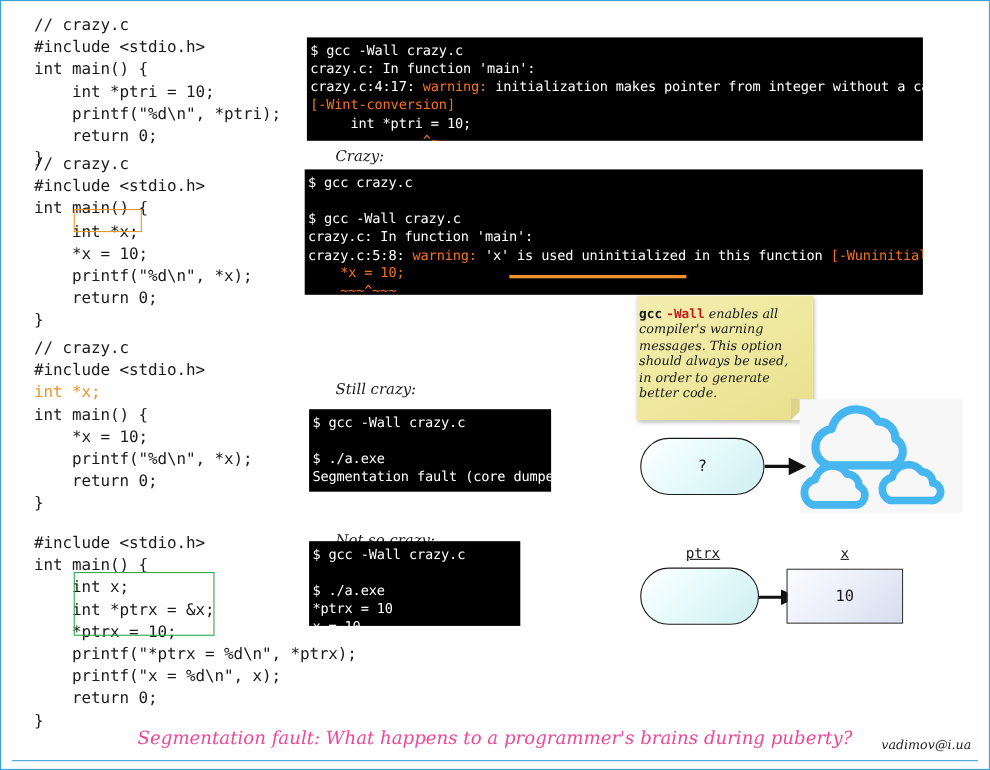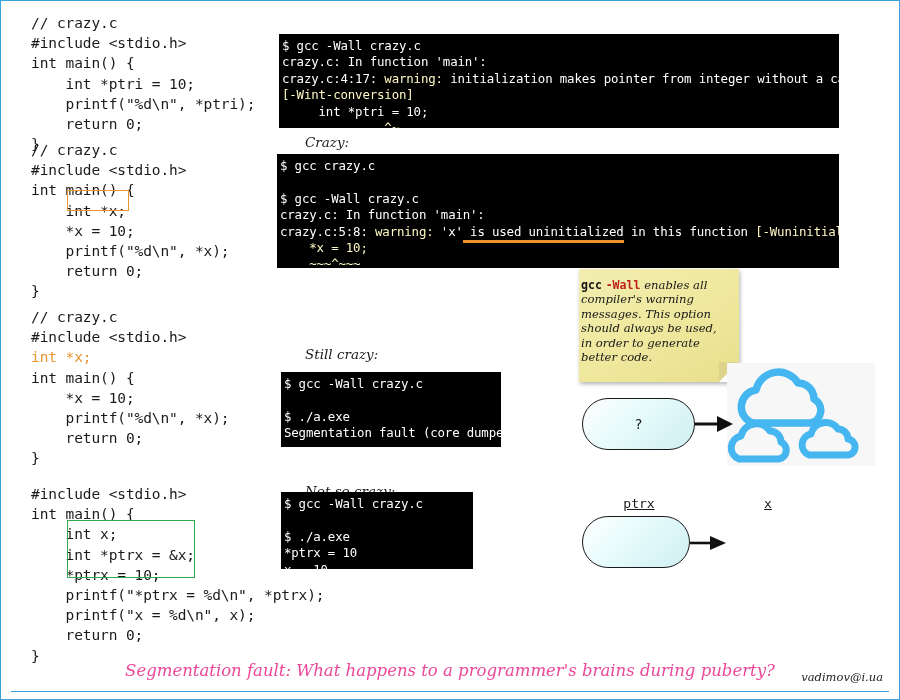--- a/index.html
+++ b/index.html
@@ -47,25 +47,25 @@
     background: #000000;
     color: #e8e8e8;
     font-family: "DejaVu Sans Mono", monospace;
     font-size: 12.4px;
     line-height: 16.4px;
     white-space: pre;
     overflow: hidden;
     padding: 4px 0 4px 3px;
     letter-spacing: -0.15px;
   }
-  .term .mag { color: #fef9c3; text-align: center; }
+  .term .mag { color: #f97316; text-align: center; }
   .term .wht { color: #ffffff; }
   .ul-orange {
     border-bottom: 3px solid #f0922b;
-    padding-bottom: 1px;
+    padding-bottom: 11px;
   }
 
   
   .caption {
     position: absolute;
     font-family: "DejaVu Serif", serif;
     font-style: italic;
     font-size: 13.5px;
     color: #1a1a1a;
     margin-left: 24px;
@@ -246,18 +246,21 @@
     <polygon points="22,7 38,15 22,23" fill="#111"></polygon>
   </svg>
 
   <div class="dg-label" style="left:588px; top:495px; width:100px;">ptrx</div>
   <div class="pill" style="left:581px; top:515px; width:108px; height:52px;"></div>
   <svg class="diagram" style="left:689px; top:527px;" width="36" height="30">
     <line x1="0" y1="15" x2="22" y2="15" stroke="#111" stroke-width="2.6"></line>
     <polygon points="20,8 36,15 20,22" fill="#111"></polygon>
   </svg>
   <div class="dg-label" style="left:714px; top:495px; width:106px;">x</div>
+  <div class="rect" style="left:714px; top:516px; width:106px; height:50px;">
+    <span>10</span>
+  </div>
 
   <div id="footer-caption">Segmentation fault: What happens to a programmer's brains during puberty?</div>
   <div id="signature">vadimov@i.ua</div>
   <div id="footer-rule"></div>
 
 </div>
 
 </body></html>

